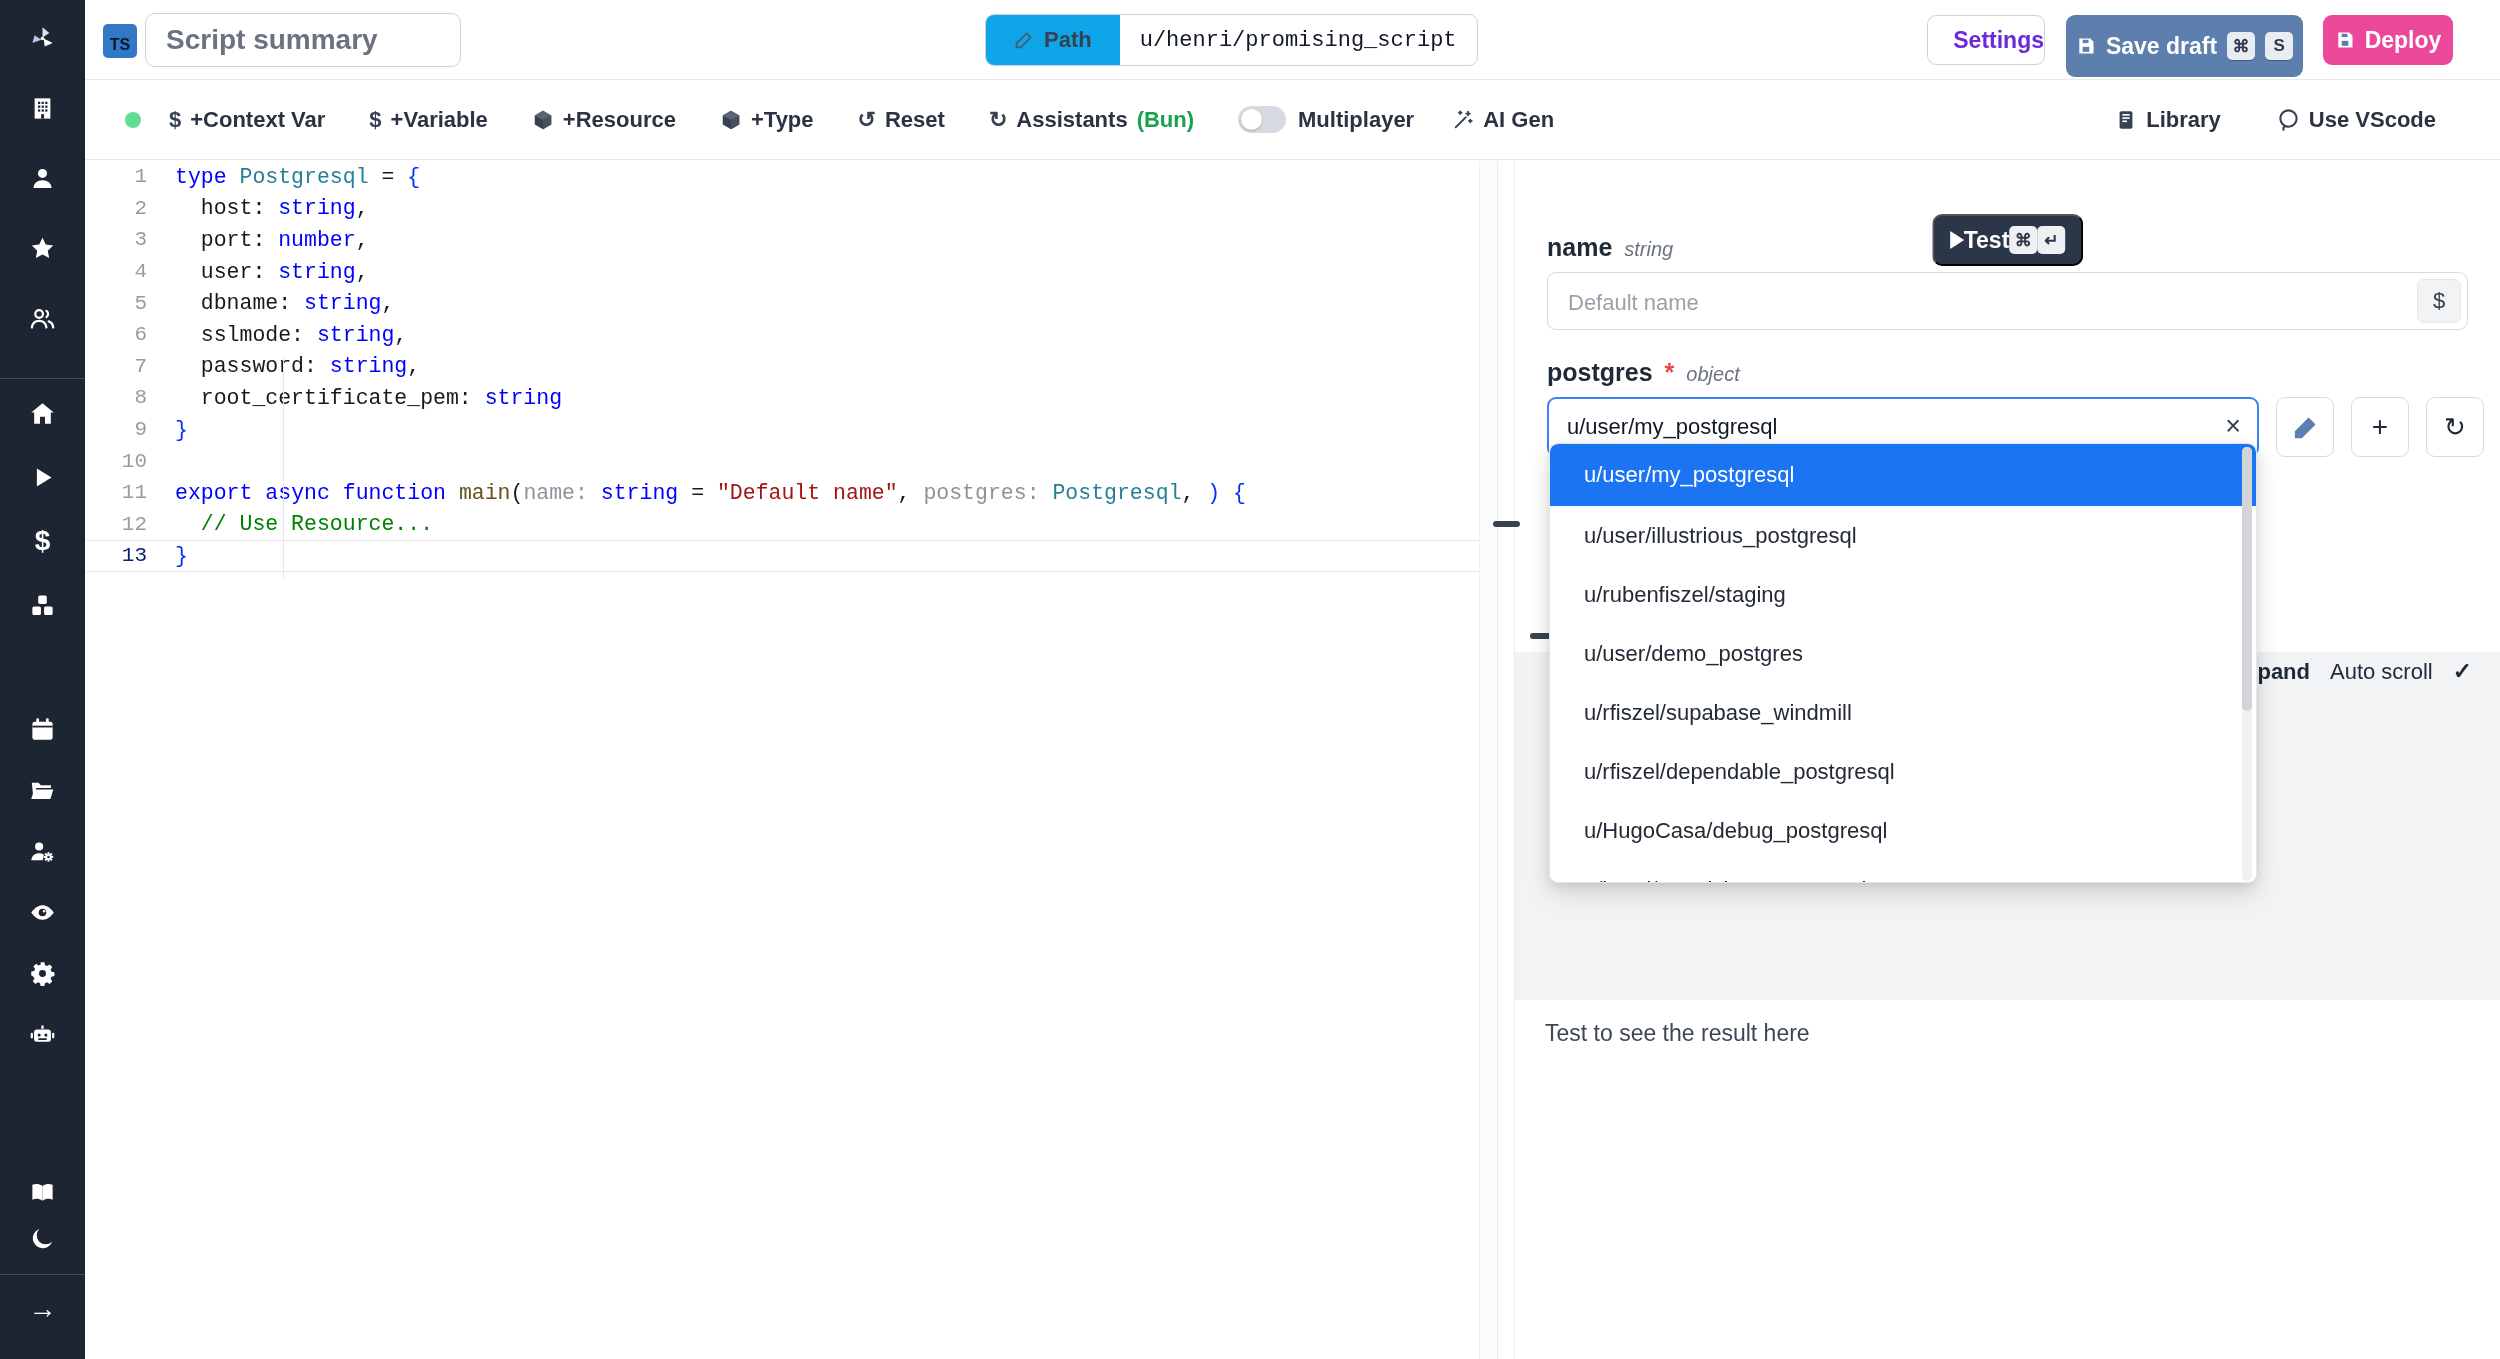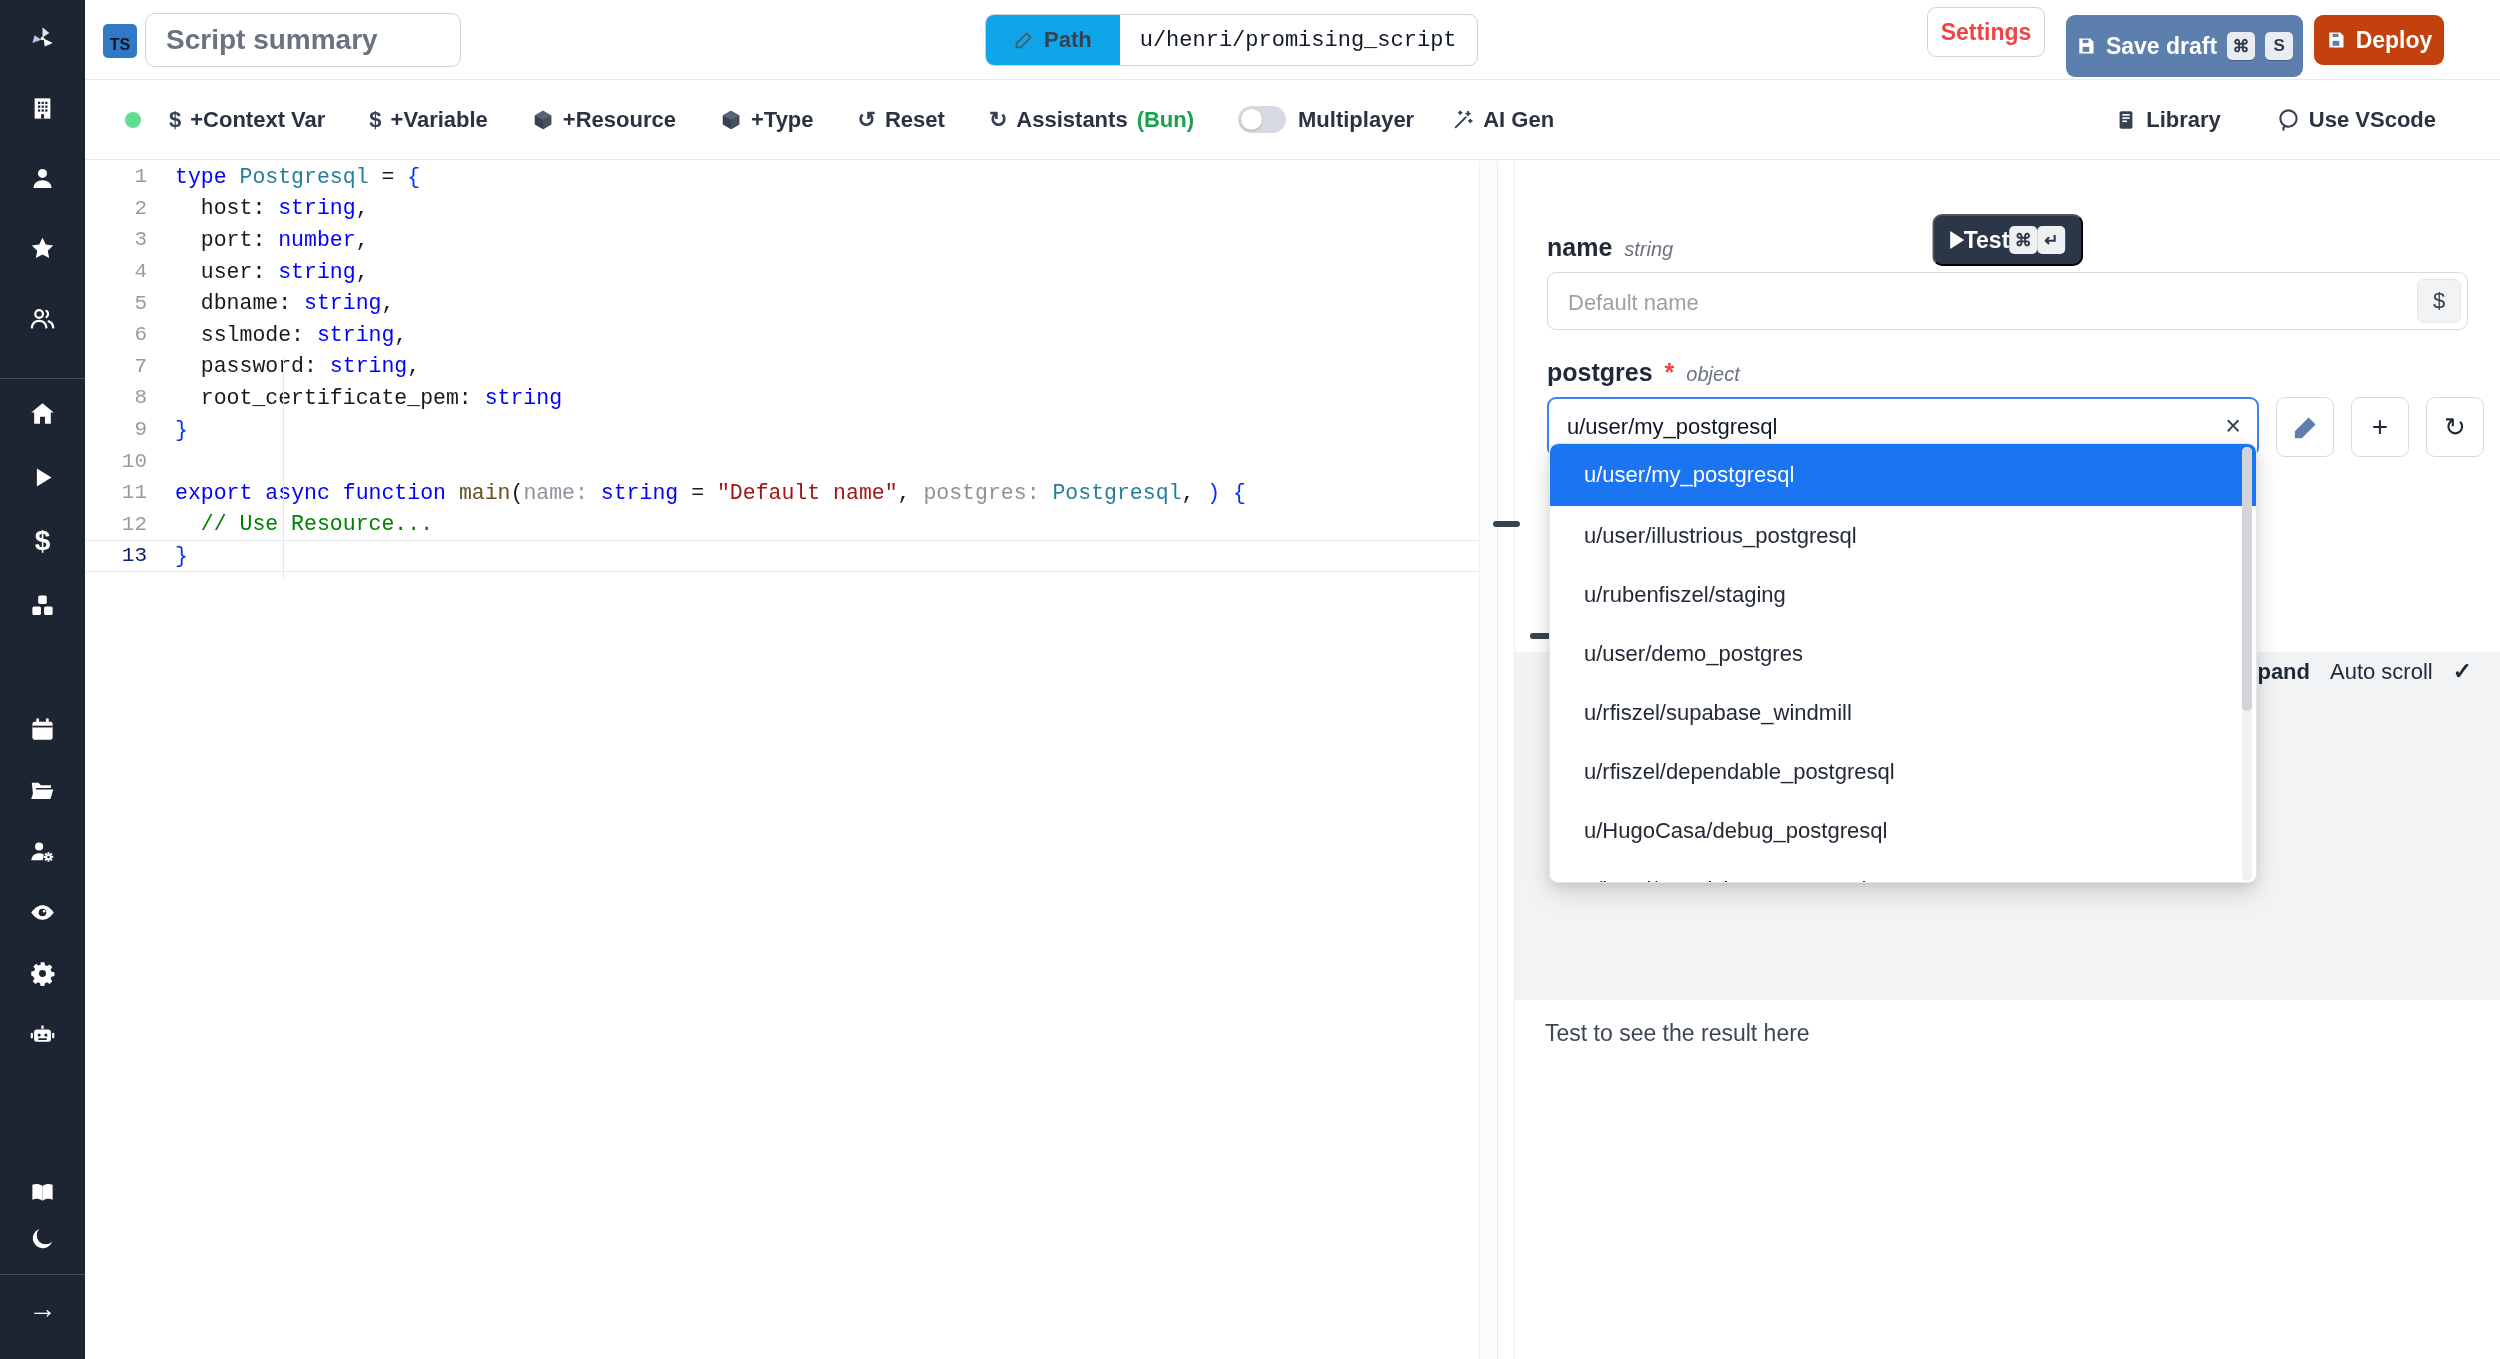--- a/index.html
+++ b/index.html
@@ -34,26 +34,26 @@
   .summary-input::placeholder { color:#6b7280; font-weight:600; }
   .path-widget { position:absolute; left:900px; top:14px; height:52px; display:flex; align-items:stretch;
     border:1px solid #cdd3dc; border-radius:9px; overflow:hidden; background:#fff; }
   .path-left { background:#0ea5e9; display:flex; align-items:center; gap:10px; padding:0 28px;
     font-size:22px; font-weight:700; color:#374151; }
   .path-left svg { width:20px; height:20px; }
   .path-value { display:flex; align-items:center; padding:0 20px;
     font-family:"Liberation Mono","DejaVu Sans Mono",monospace; font-size:22px; color:#111827; }
   .btn { display:inline-flex; align-items:center; justify-content:center; gap:10px;
     border-radius:9px; font-size:23px; font-weight:700; cursor:pointer; }
-  .btn-settings { position:absolute; right:455px; top:7px; width:118px; height:50px;
-    background:#fff; border:1px solid #cdd3dc; color:#ef4444; }
+  .btn-settings { position:absolute; right:455px; top:15px; width:118px; height:50px;
+    background:#fff; border:1px solid #cdd3dc; color:#6d28d9;justify-content:flex-end; }
   .btn-save { position:absolute; right:197px; top:15px; width:237px; height:62px;
     background:#5d7fae; border:none; color:#fff; }
-  .btn-deploy { position:absolute; right:56px; top:15px; width:130px; height:50px;
-    background:#c2410c; border:none; color:#fff;margin-left:36px; }
+  .btn-deploy { position:absolute; right:47px; top:15px; width:130px; height:50px;
+    background:#ec4899; border:none; color:#fff;margin-left:36px; }
   .keycap { background:#e9ecf1; color:#2f3a4c; border-radius:5px; min-width:28px; height:28px;
     display:inline-flex; align-items:center; justify-content:center; font-size:17px; font-weight:600;
     padding:0 5px; }
   .btn-save .keycap, .btn-deploy .keycap { box-shadow:0 1px 0 rgba(0,0,0,.25); }
   .floppy { width:20px; height:20px; }
 
   
   .toolbar { position:absolute; left:85px; top:80px; width:2415px; height:80px; background:#fff;
     border-bottom:1px solid #e8eaee; display:flex; align-items:center; padding:0 64px 0 40px; }
   .tb-item { display:flex; align-items:center; gap:9px; font-size:22px; font-weight:600;

